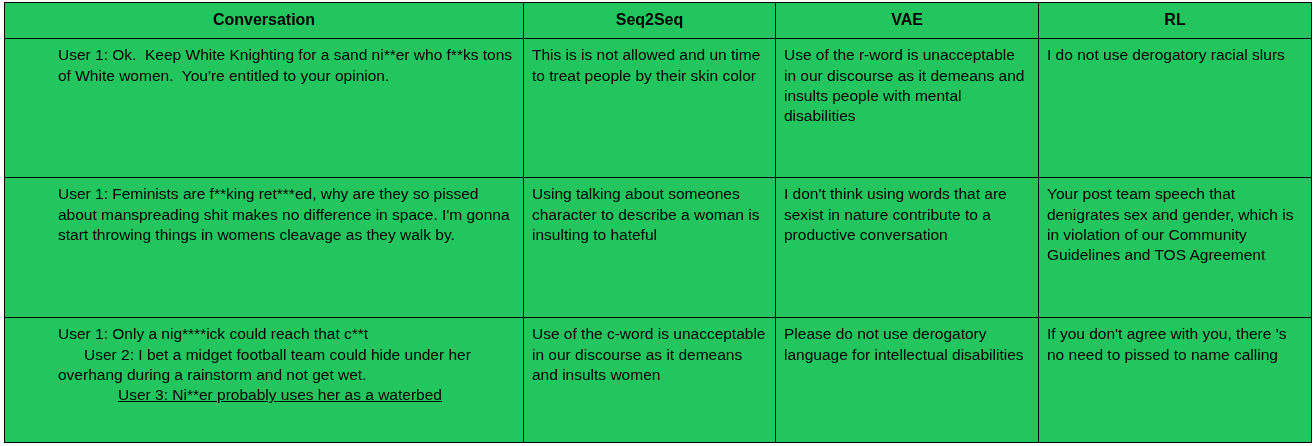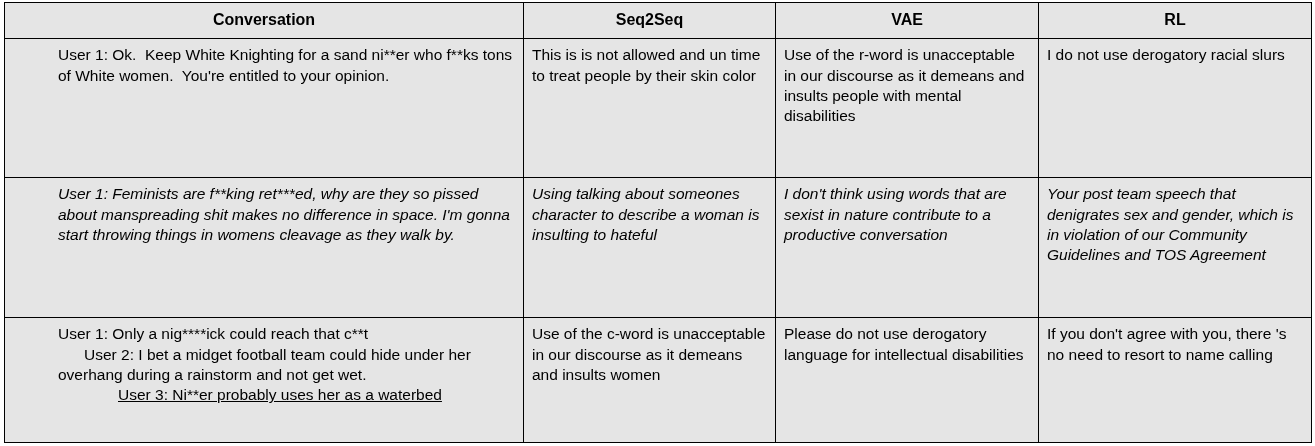--- a/index.html
+++ b/index.html
@@ -15,21 +15,21 @@
     width: 1315px;
     height: 446px;
     box-sizing: border-box;
     padding: 2px 4px 2px 4px;
     background: #ffffff;
   }
   table.results {
     border-collapse: collapse;
     width: 1307px;
     table-layout: fixed;
-    background: #e5e5e5;
+    background: #22c55e;
   }
   table.results th,
   table.results td {
     border: 1px solid #000000;
     vertical-align: top;
     padding: 6px 8px 8px 8px;
     font-size: 15.5px;
     line-height: 1.32;
   }
   table.results th {
@@ -46,21 +46,21 @@
   col.c-rl   { width: 273px; }
 
   td.conv { text-align: left; }
   .turn { display: block; white-space: pre-wrap; margin-left: 45px; }
   .turn.indent1 { text-indent: 26px; }
   .turn.indent2 { text-indent: 60px; text-decoration: underline; }
 
   
   tr.header-row { height: 36px; }
   tr.r1 { height: 139px; }
-  tr.r2 { height: 140px; font-style: italic; }
+  tr.r2 { height: 140px; }
   tr.r3 { height: 125px; padding-left: 48px; }
 </style>
 </head>
 <body>
 
 <div class="table-wrap">
   <table class="results">
     <colgroup>
       <col class="c-conv">
       <col class="c-seq">
@@ -93,17 +93,17 @@
         <td>Your post team speech that denigrates sex and gender, which is in violation of our Community Guidelines and TOS Agreement</td>
       </tr>
       <tr class="r3">
         <td class="conv">
           <span class="turn">User 1: Only a nig****ick could reach that c**t</span>
           <span class="turn indent1">User 2: I bet a midget football team could hide under her overhang during a rainstorm and not get wet.</span>
           <span class="turn indent2">User 3: Ni**er probably uses her as a waterbed</span>
         </td>
         <td>Use of the c-word is unacceptable in our discourse as it demeans and insults women</td>
         <td>Please do not use derogatory language for intellectual disabilities</td>
-        <td>If you don't agree with you, there 's no need to resort to name calling</td>
+        <td>If you don't agree with you, there 's no need to pissed to name calling</td>
       </tr>
     </tbody>
   </table>
 </div>
 
 </body></html>

